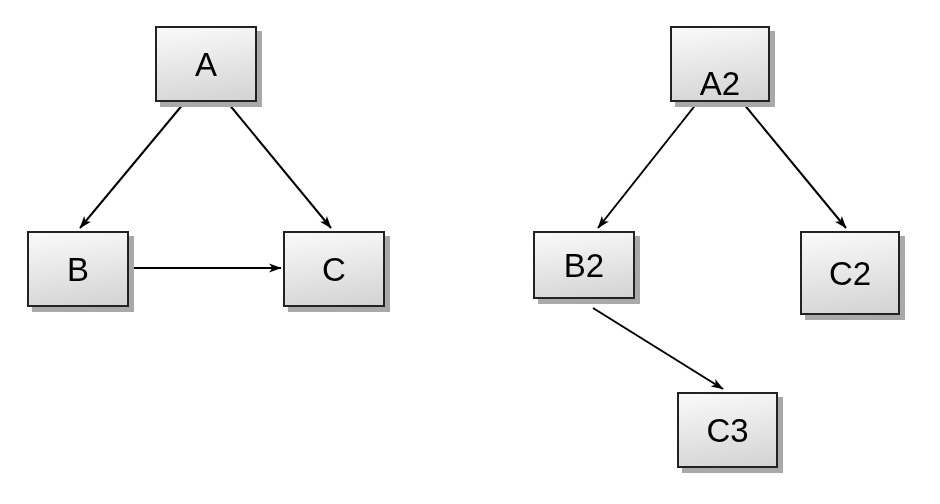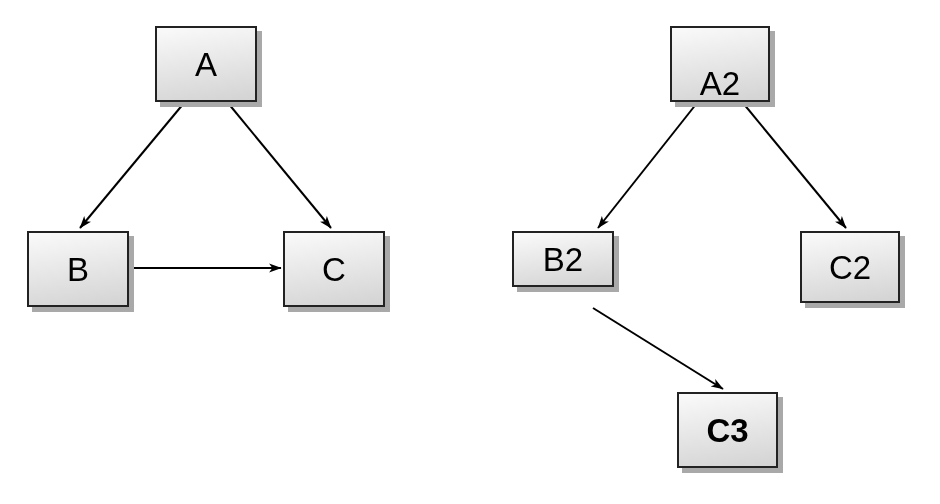--- a/index.html
+++ b/index.html
@@ -69,23 +69,23 @@
       </div>
       <div class="node" style="left: 27px; top: 231px; width: 102px; height: 76px;">
         <span class="node-label">B</span>
       </div>
       <div class="node" style="left: 283px; top: 231px; width: 102px; height: 76px;">
         <span class="node-label">C</span>
       </div>
       <div class="node" style="left: 670px; top: 26px; width: 100px; height: 76px; align-items: flex-end;">
         <span class="node-label">A2</span>
       </div>
-      <div class="node" style="left: 512px; top: 231px; width: 102px; height: 56px;">
+      <div class="node" style="left: 533px; top: 231px; width: 102px; height: 68px;">
         <span class="node-label">B2</span>
       </div>
-      <div class="node" style="left: 800px; top: 231px; width: 100px; height: 72px;">
+      <div class="node" style="left: 800px; top: 231px; width: 100px; height: 84px;">
         <span class="node-label">C2</span>
       </div>
-      <div class="node" style="left: 677px; top: 392px; width: 101px; height: 76px; font-weight: bold;">
+      <div class="node" style="left: 677px; top: 392px; width: 101px; height: 76px;">
         <span class="node-label">C3</span>
       </div>
     </div>
 </div>
 
 </body></html>

